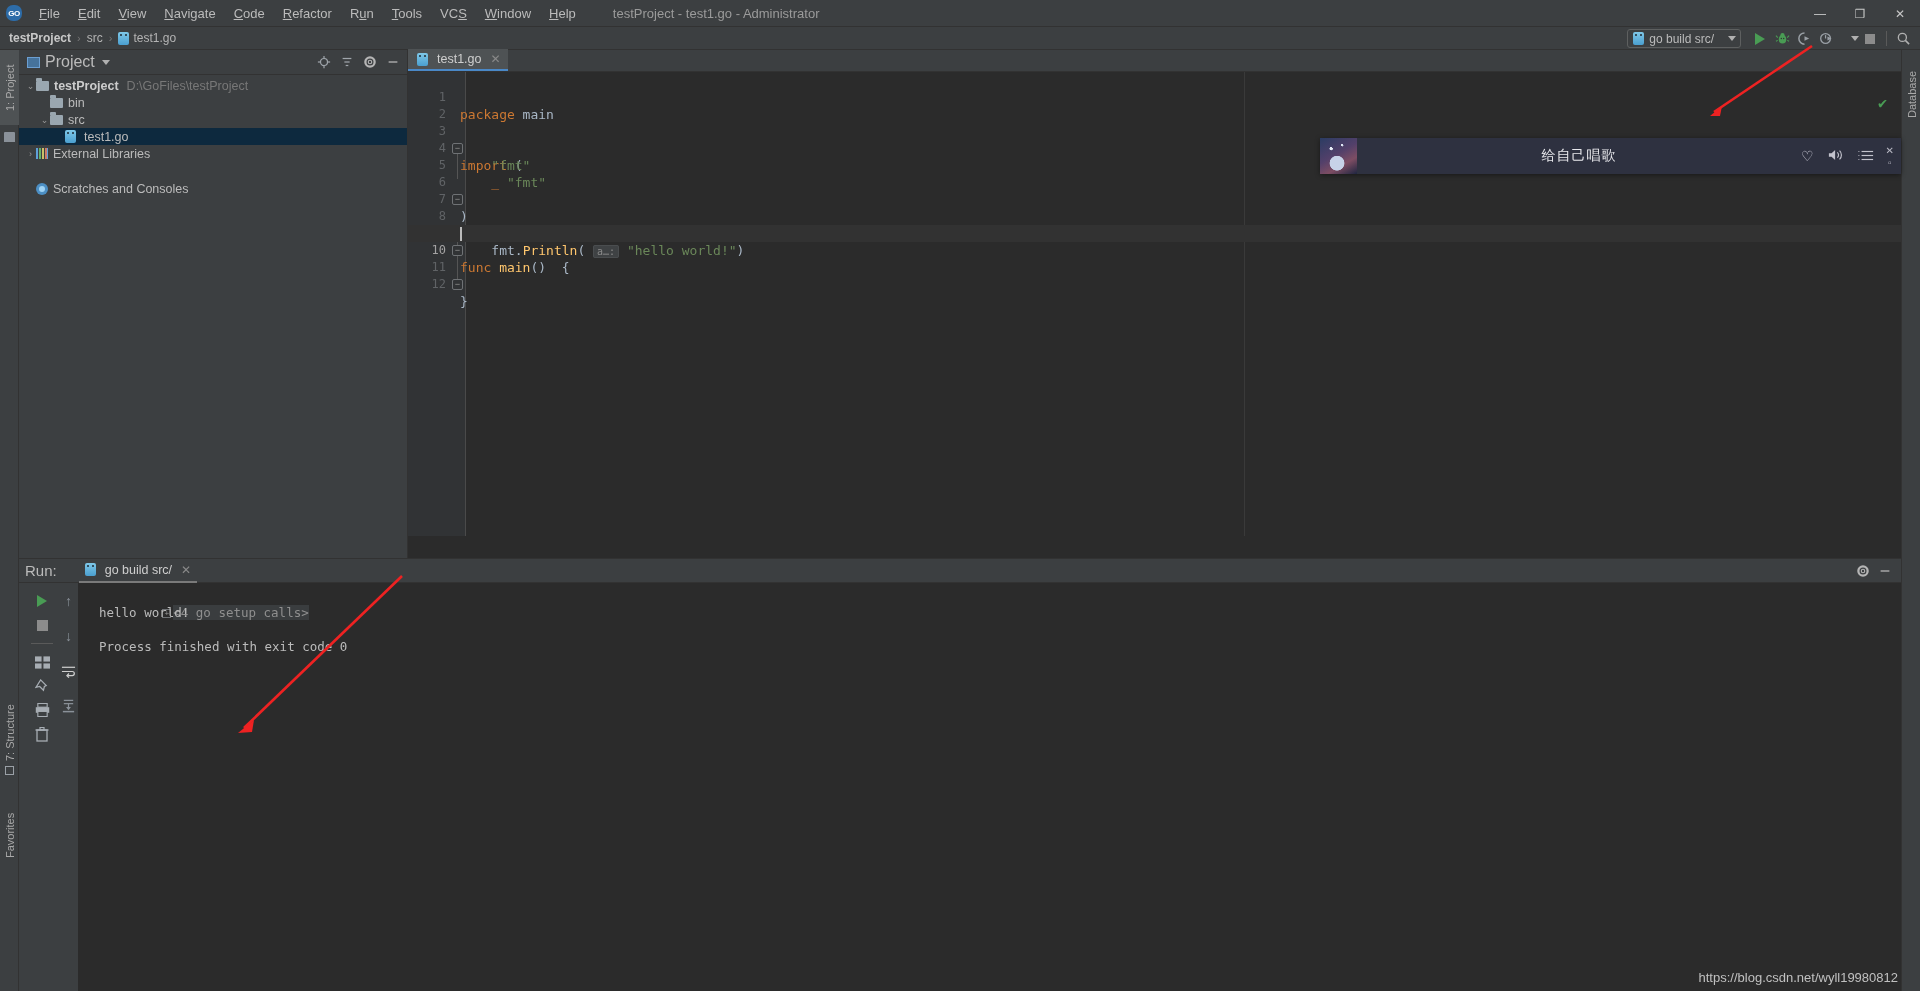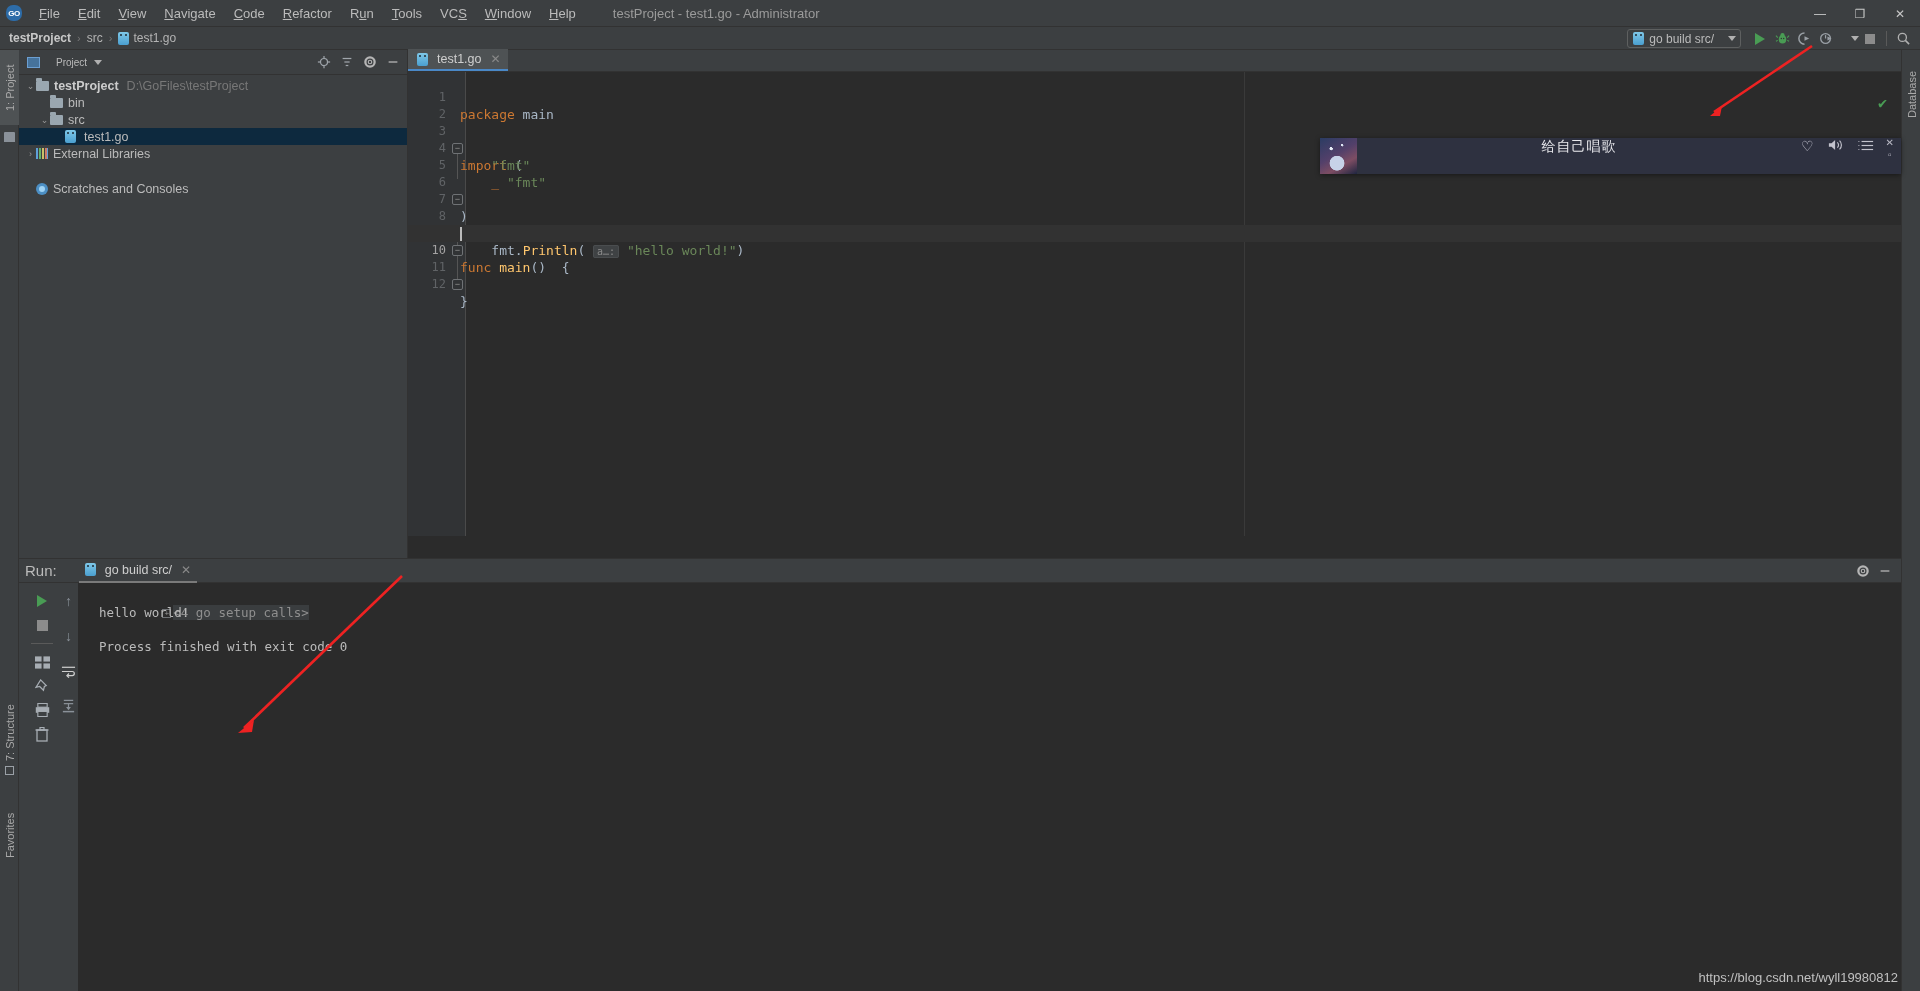--- a/index.html
+++ b/index.html
@@ -123,21 +123,21 @@
 
   
   .projpanel {
     position: absolute; left: 19px; top: 50px; width: 389px; height: 508px;
     background: #3c3f41; border-right: 1px solid #323232;
   }
   .proj-header {
     height: 25px; display: flex; align-items: center;
     border-bottom: 1px solid #323232; padding: 0 4px;
   }
-  .proj-title { font-size: 10px; color: #bbbbbb; margin-left: 16px; }
+  .proj-title { font-size: 16px; color: #bbbbbb; margin-left: 5px; }
   .proj-ico-box {
     width: 13px; height: 11px; border: 1.5px solid #6c9fd2;
     background: #46739c; margin-left: 4px;
   }
   .proj-caret {
     width: 0; height: 0; margin-left: 7px;
     border-left: 4px solid transparent; border-right: 4px solid transparent;
     border-top: 5px solid #b0b0b0;
   }
   .proj-hdr-actions {
@@ -258,21 +258,21 @@
   }
   .breadcrumbbar {
     height: 21px; background: #3c3f41; display: flex; align-items: center;
     border-top: 1px solid #323232; padding-left: 53px;
   }
   .bc-item { font-size: 12px; color: #a2b5c4; }
 
   
   .music {
     position: absolute; left: 1320px; top: 138px; width: 581px; height: 36px;
-    background: #2e3140; display: flex; align-items: flex-start;
+    background: #2e3140; display: flex; align-items: center;
     box-shadow: 0 1px 5px rgba(0,0,0,.45);
   }
   .music-cover {
     width: 37px; height: 36px; flex: none;
     background:
       radial-gradient(circle at 30% 30%, #e8eef8 0 4%, transparent 5%),
       radial-gradient(circle at 60% 20%, #dfe7f5 0 3%, transparent 4%),
       radial-gradient(circle at 46% 70%, #c7d2e8 0 22%, transparent 24%),
       linear-gradient(150deg, #2b3c63 0%, #53406a 45%, #7d4d63 70%, #1e2540 100%);
   }

